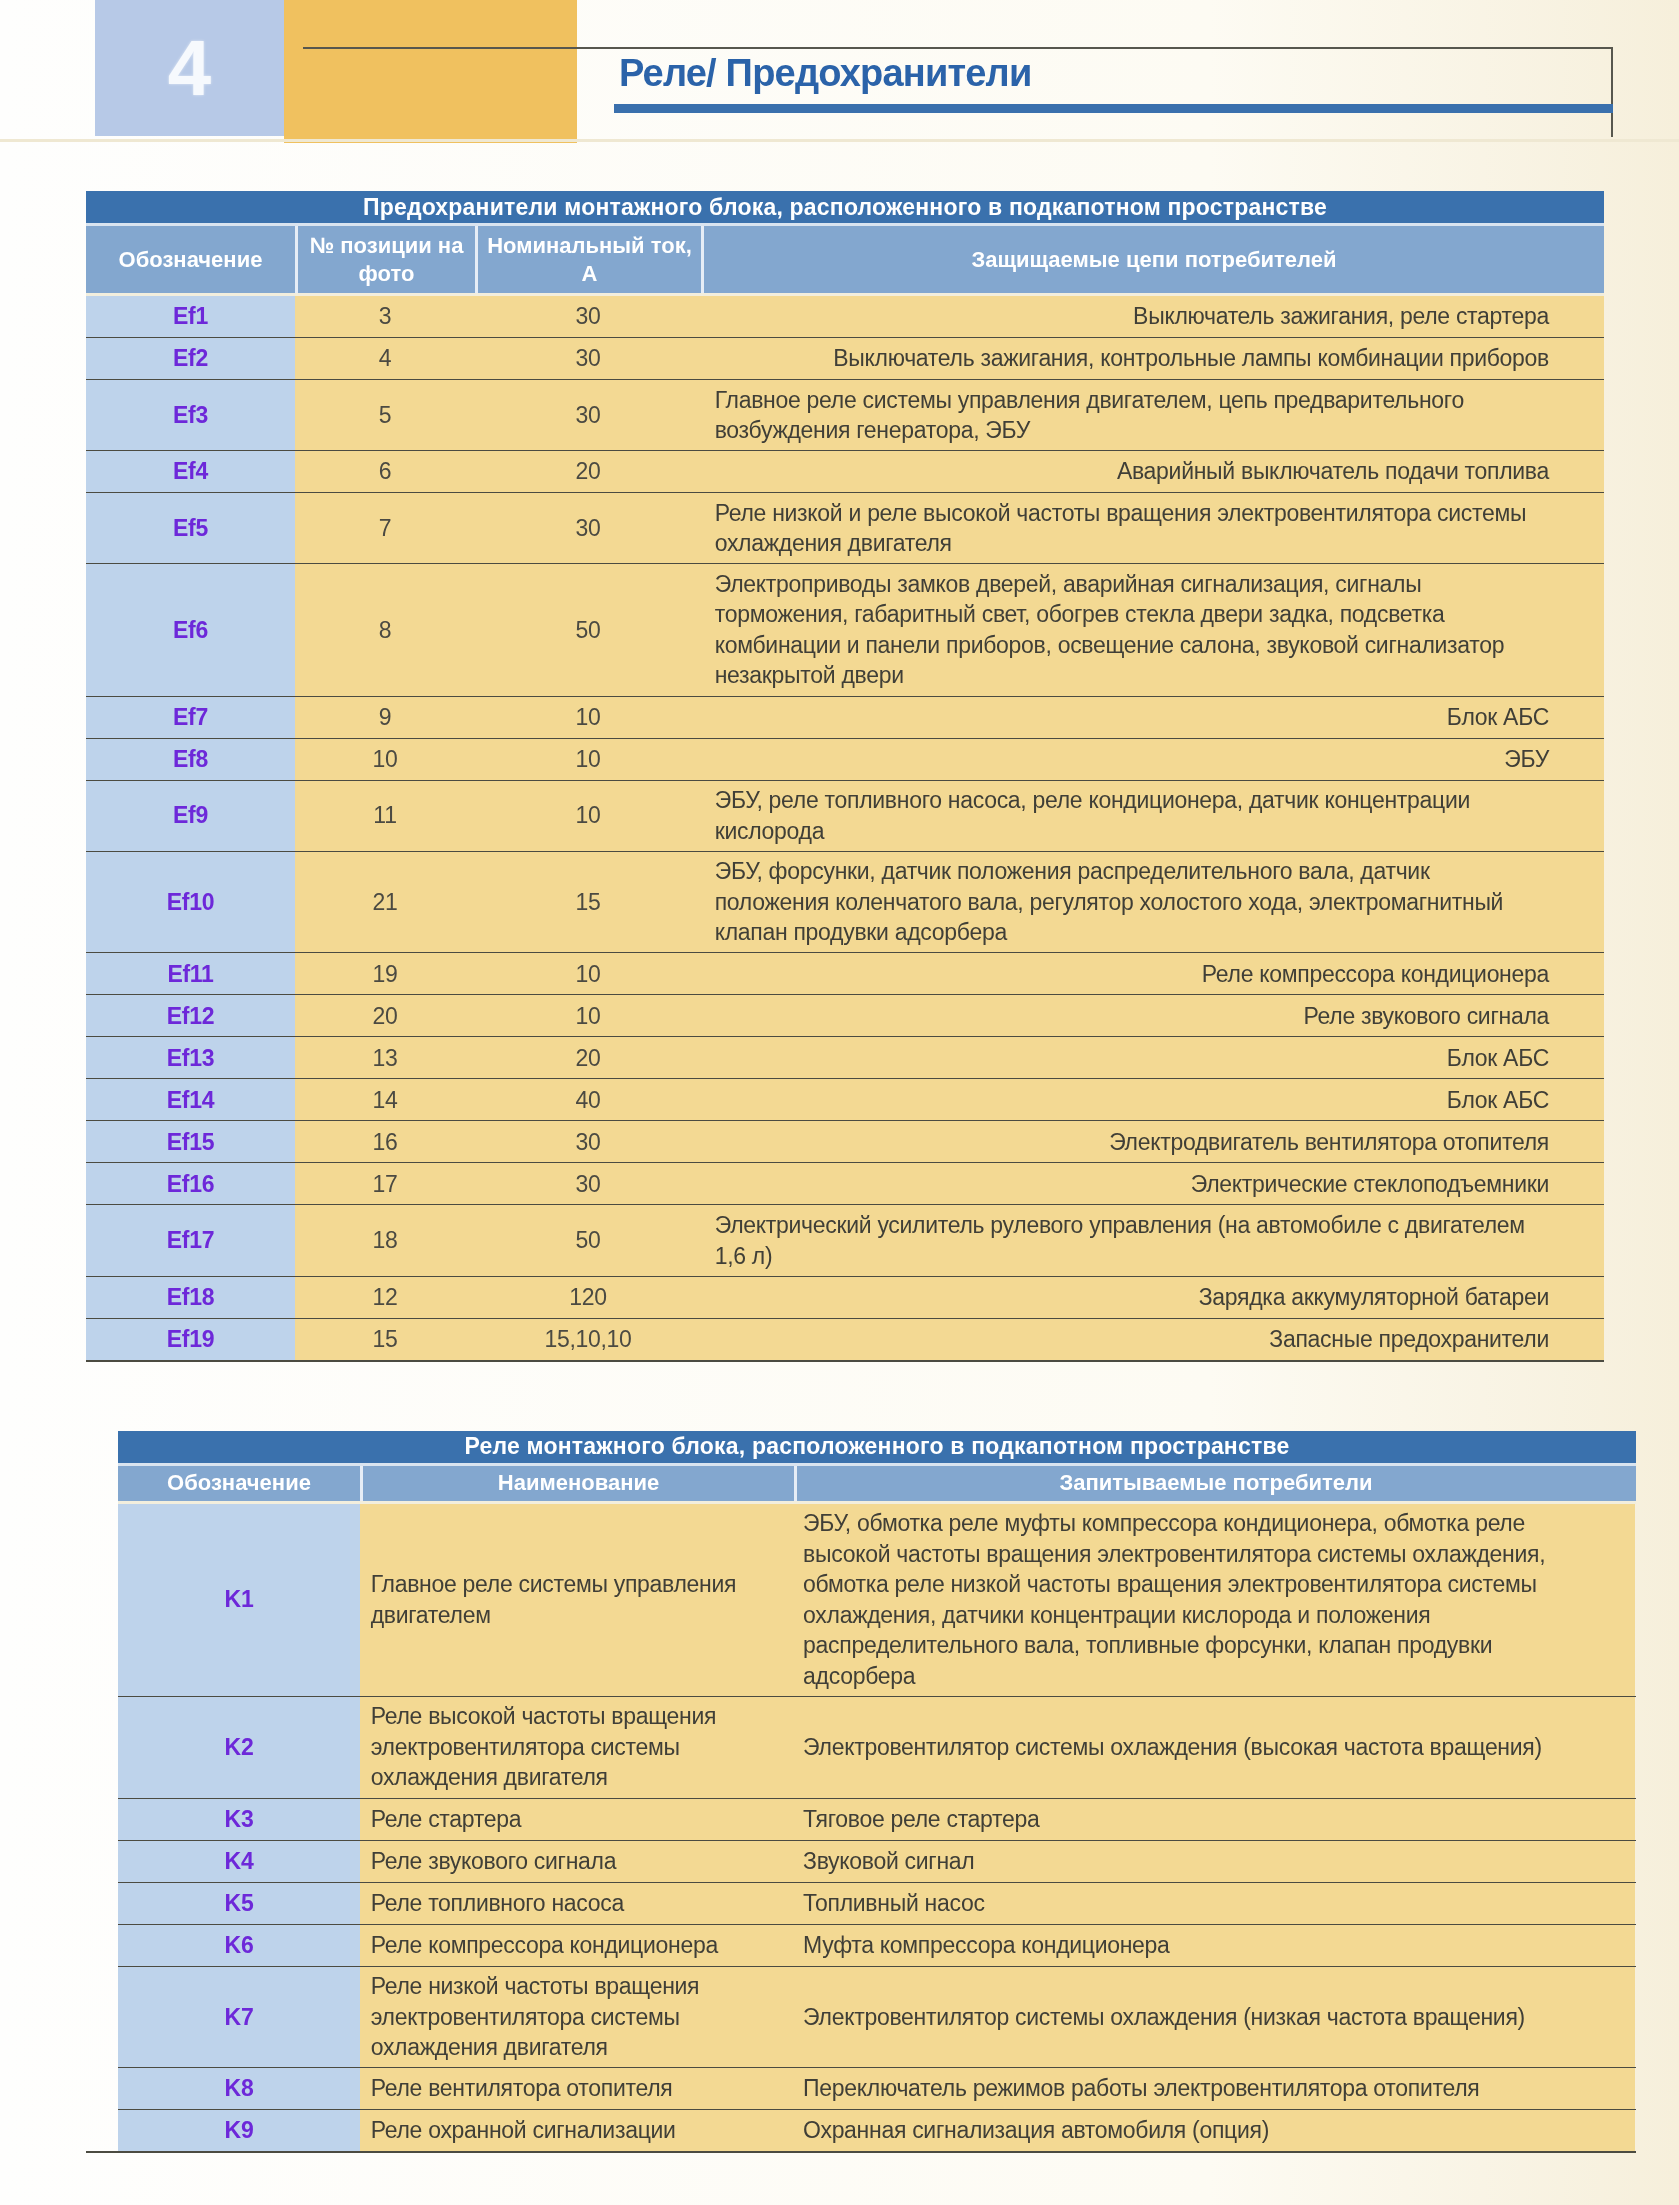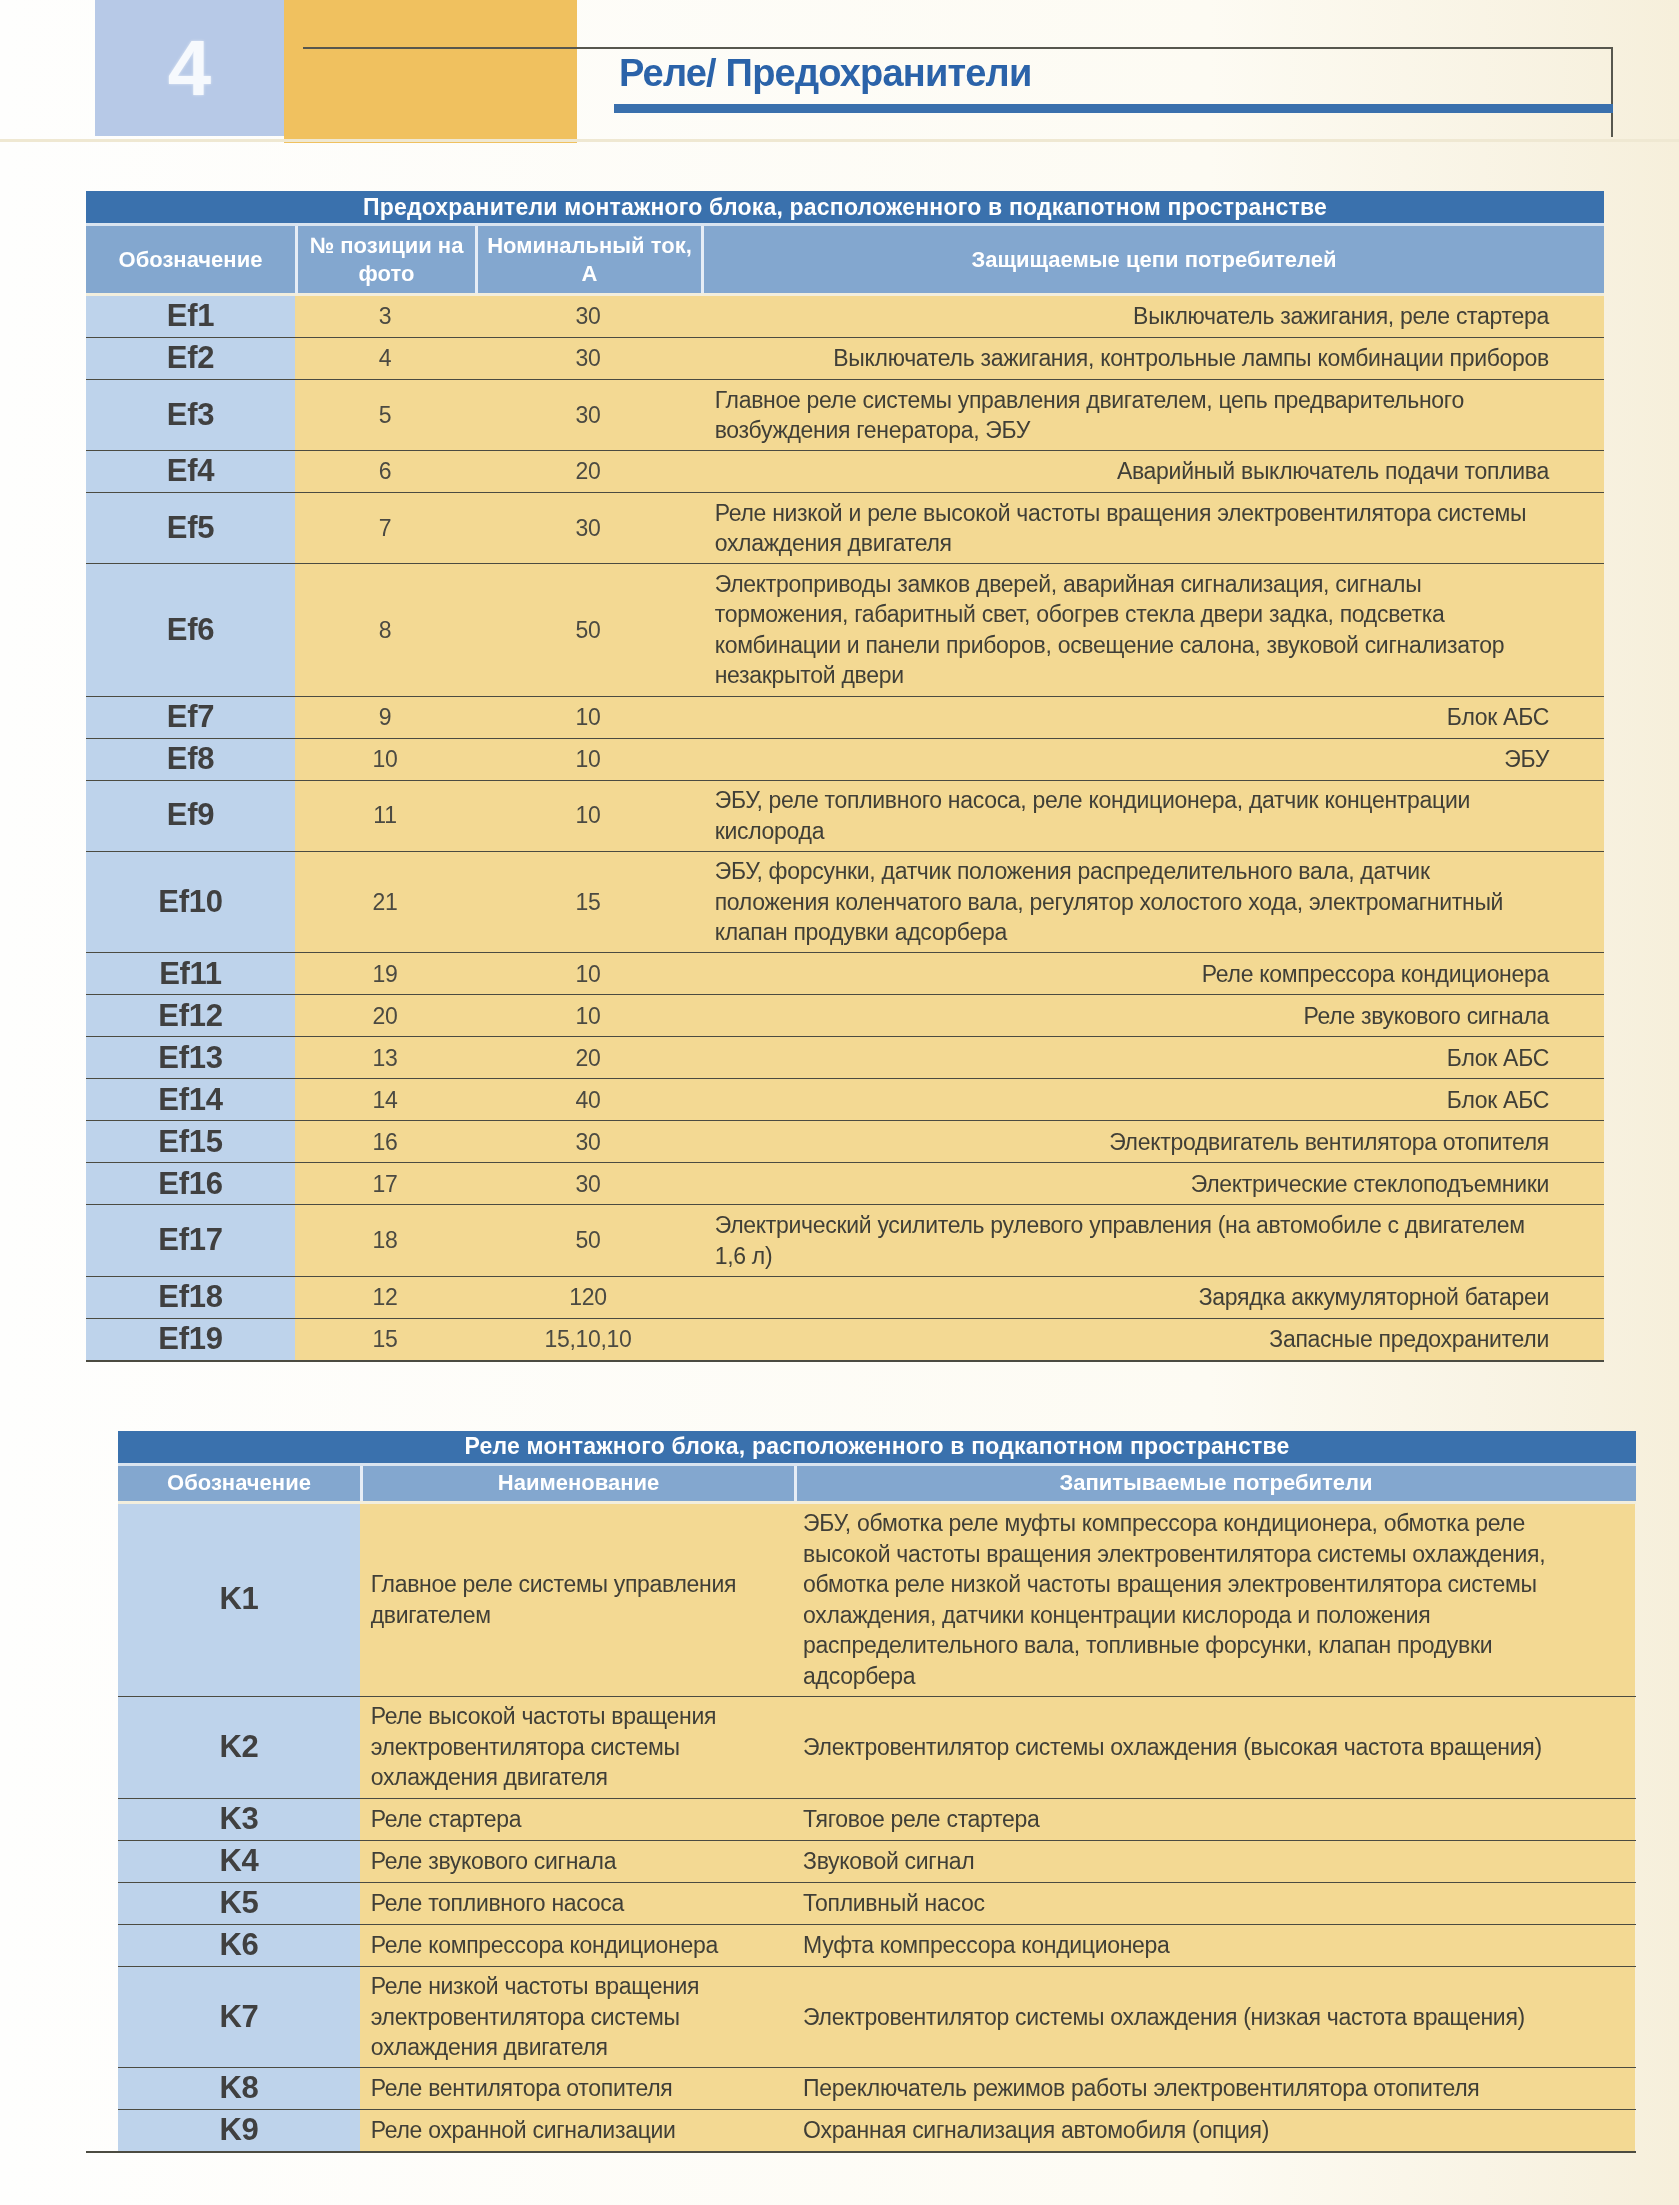--- a/index.html
+++ b/index.html
@@ -52,21 +52,21 @@
   }
   .t-head .t-cell + .t-cell{border-left:3px solid #e6edf6;}
   .t-body{min-height:41px;}
   .t-body + .t-body{border-top:1.5px solid #4b4b41;}
   .t-body .t-cell{
     display:flex;align-items:center;
     font-size:23px;line-height:30.5px;color:#403f37;
     padding:4.6px 0;letter-spacing:-0.3px;
   }
   .t-body .t-cell:not(.c0){background:#f3d993;}
-  .t-body .c0{background:#bed3eb;justify-content:center;color:#404040;font-weight:bold;font-size:31px;}
+  .t-body .c0{background:#bed3eb;justify-content:center;color:#6d28d9;font-weight:bold;font-size:23px;}
   .fuse-table .t-body .c1,
   .fuse-table .t-body .c2{justify-content:center;color:#4b4a42;}
   .fuse-table .t-body .c3{padding-left:13.7px;padding-right:55px;justify-content:flex-end;}
   .relay-table .t-body .c1{padding-left:10.7px;padding-right:26px;}
   .relay-table .t-body .c2{padding-left:9.1px;padding-right:37px;}
 </style>
 </head>
 <body>
 
 <div class="page">

